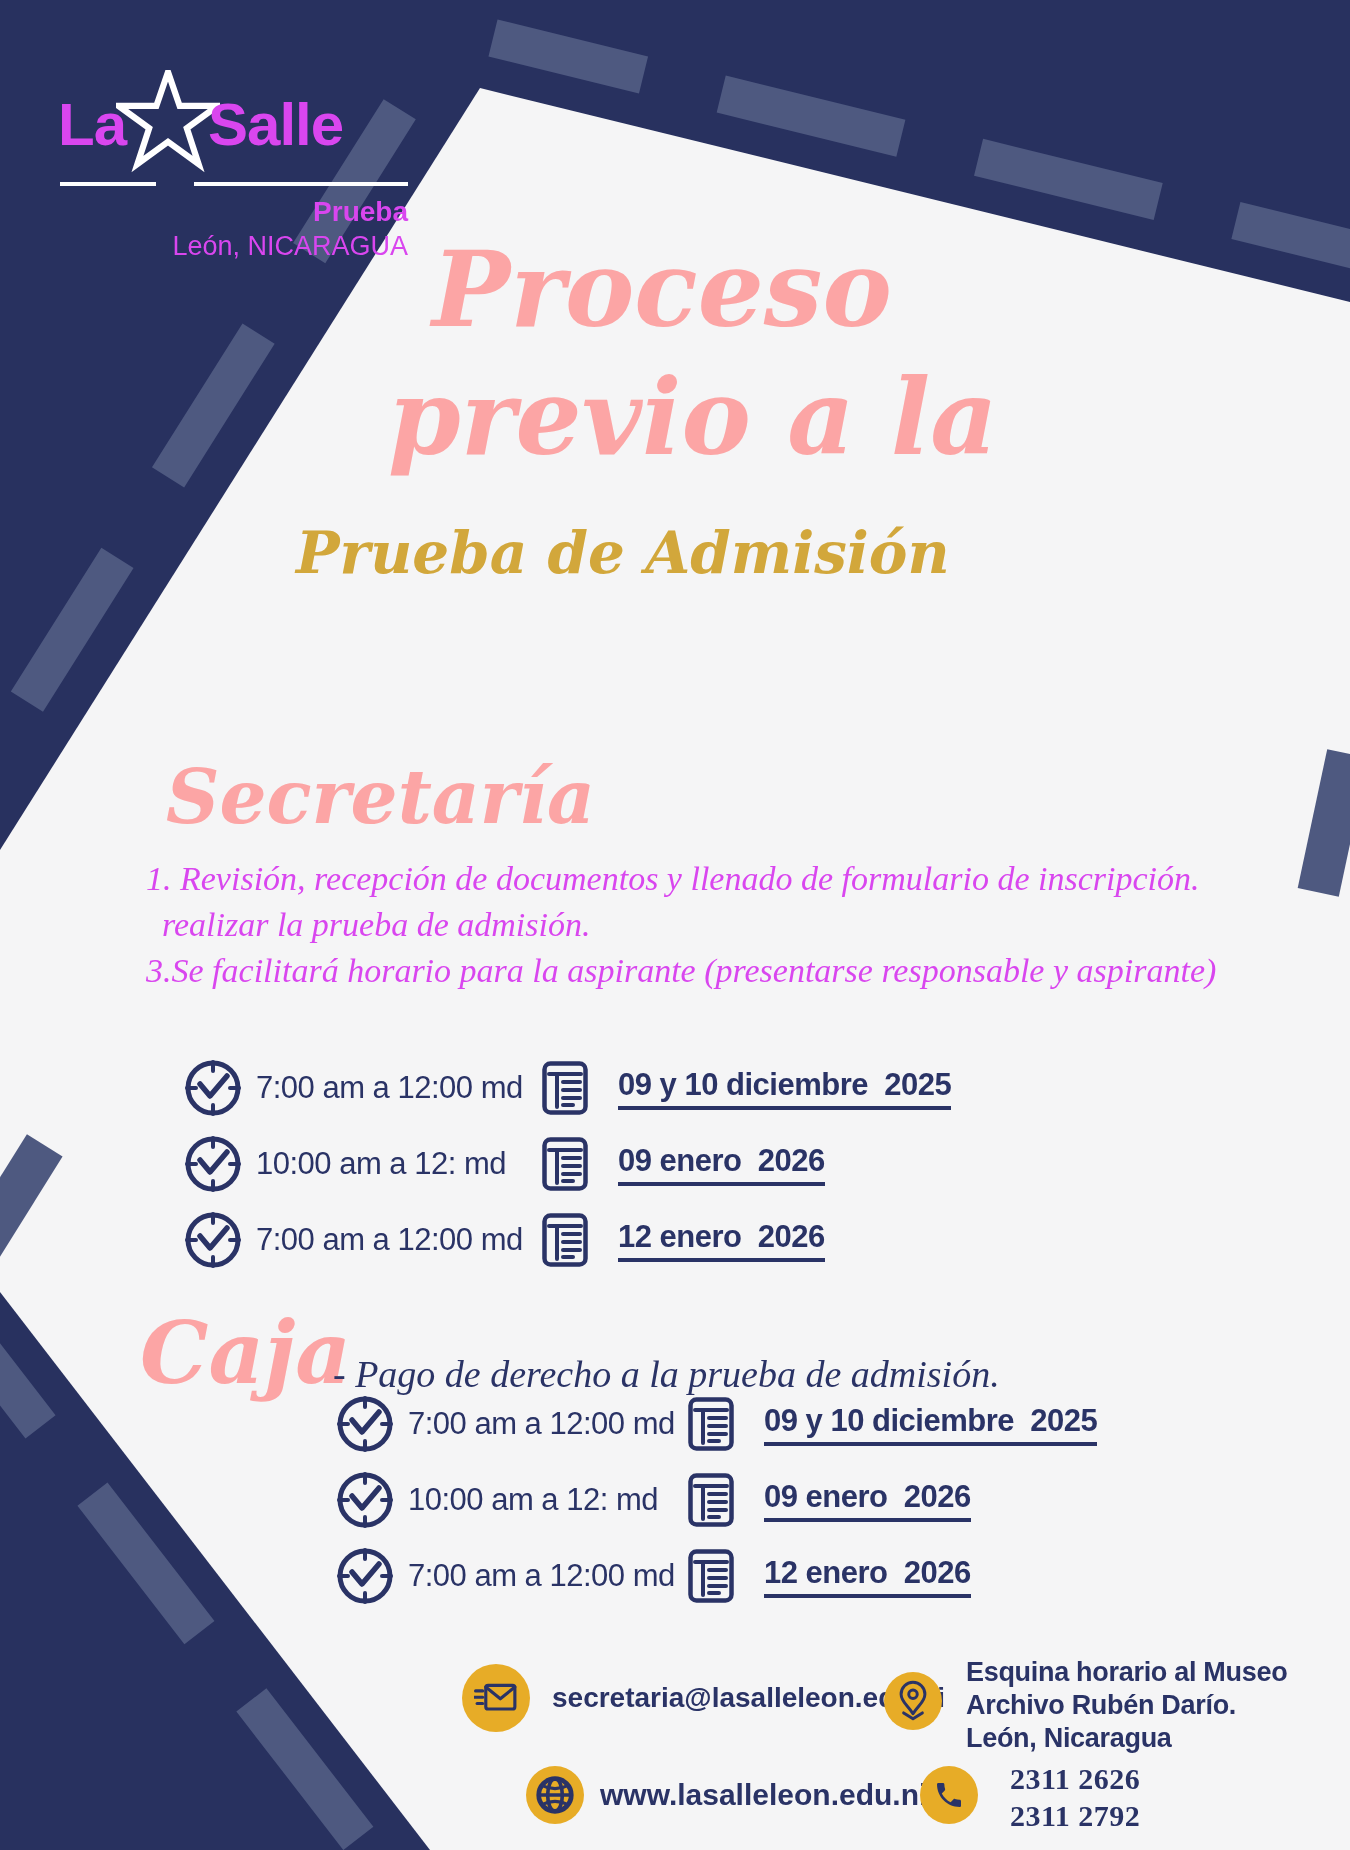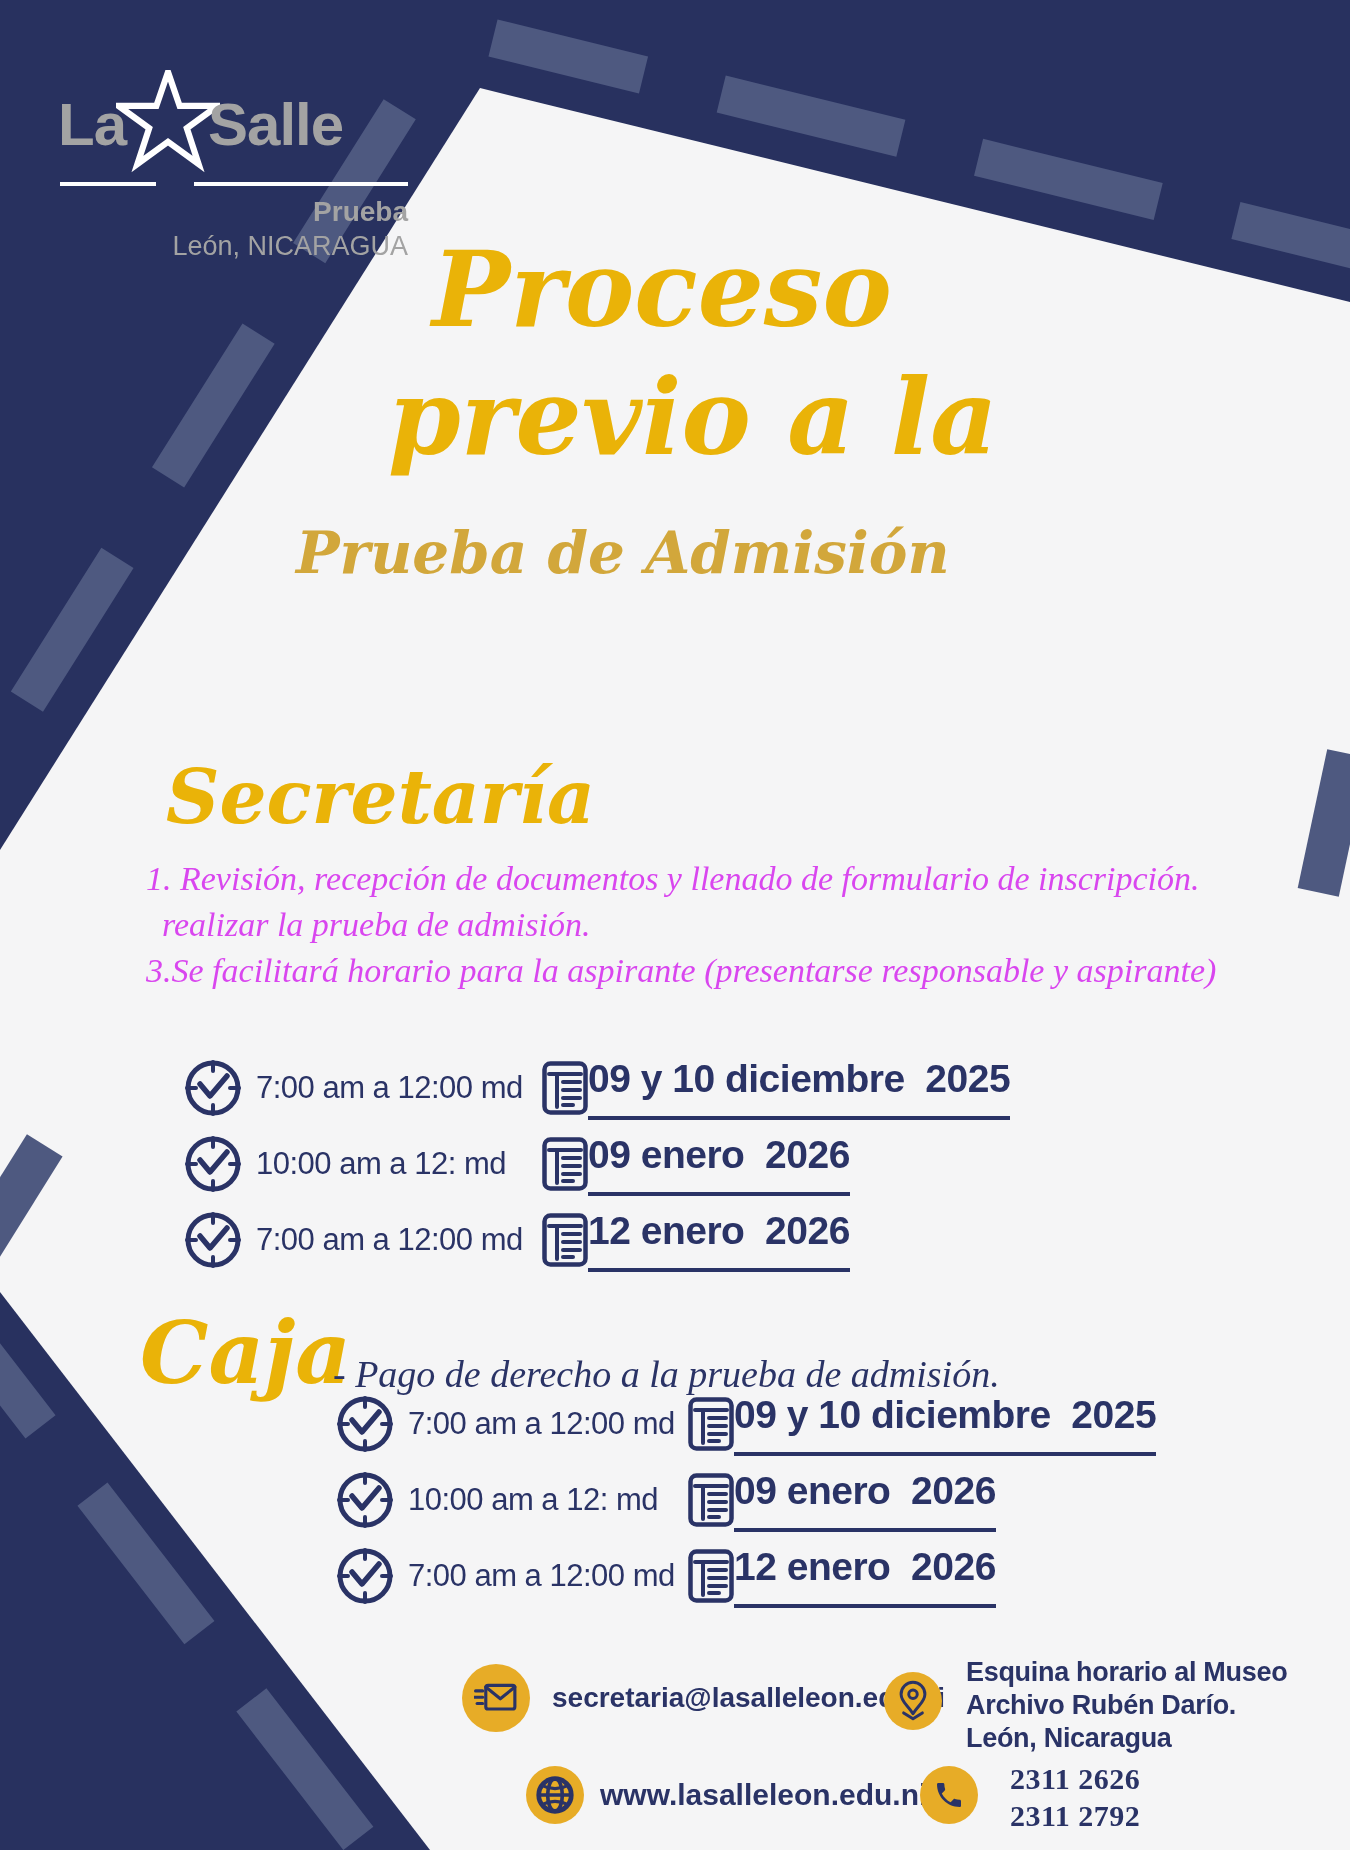--- a/index.html
+++ b/index.html
@@ -2,33 +2,33 @@
 <html><head>
 <meta charset="utf-8">
 <style>
   html,body{margin:0;padding:0;background:#1c2344;}
   .poster{position:relative;width:1350px;height:1850px;overflow:hidden;background:#28315F;
           font-family:"Liberation Sans",sans-serif;}
   .bg{position:absolute;left:0;top:0;}
   .abs{position:absolute;}
 
   
-  .logo{position:absolute;left:58px;top:70px;width:350px;color:#a3a3a3;}
+  .logo{position:absolute;left:58px;top:70px;width:350px;color:#d946ef;}
   .logo-row{display:flex;align-items:center;height:110px;}
   .logo-word{font-size:60px;font-weight:bold;letter-spacing:-1px;line-height:1;}
   .logo-star{width:104px;height:104px;margin:0 -12px 6px -10px;flex:none;}
   .logo-underline{position:absolute;top:112px;height:4px;background:#fff;}
   .ul-a{left:2px;width:96px;}
   .ul-b{left:136px;right:0;}
   .logo-colegio{margin-top:16px;text-align:right;font-size:28px;font-weight:bold;}
   .logo-location{margin-top:3px;text-align:right;font-size:27px;}
 
   
   .display{font-family:"DejaVu Serif",serif;font-style:italic;font-weight:bold;
-           line-height:1;white-space:nowrap;color:#eab308;}
+           line-height:1;white-space:nowrap;color:#fca5a5;}
   .t1{left:432px;top:238px;font-size:104px;}
   .t2{left:388px;top:366px;font-size:104px;}
   .t3{left:296px;top:524px;font-size:58px;color:#D2A73B;}
   .h-secretaria{left:166px;top:760px;font-size:74px;}
   .h-caja{left:140px;top:1310px;font-size:86px;}
   .caja-sub{left:333px;top:1352px;font-family:Liberation Serif, serif;font-style:italic;
             font-size:38px;color:#2A3366;white-space:nowrap;}
 
   
   .list{left:146px;top:856px;width:1130px;font-family:"Liberation Serif",serif;
@@ -41,22 +41,22 @@
   
   .sched{position:absolute;}
   .sa{left:184px;top:1058px;}
   .sb{left:336px;top:1394px;}
   .srow{display:flex;align-items:center;height:60px;margin-bottom:16px;}
   .icon-clock{width:58px;height:58px;flex:none;}
   .icon-doc{width:46px;height:54px;flex:none;}
   .time{margin-left:14px;font-size:31px;letter-spacing:-0.5px;color:#2A3366;white-space:pre;}
   .sa .time{width:286px;}
   .sb .time{width:280px;}
-  .date{font-size:39px;font-weight:bold;color:#2A3366;letter-spacing:-0.5px;
-        border-bottom:4px solid #2A3366;padding-bottom:15px;white-space:pre;}
+  .date{margin-left:30px;font-size:31px;font-weight:bold;color:#2A3366;letter-spacing:-0.5px;
+        border-bottom:4px solid #2A3366;padding-bottom:3px;white-space:pre;}
 
   
   .gold-circle{position:absolute;border-radius:50%;background:#E7AC27;
                display:flex;align-items:center;justify-content:center;}
   .c-email{left:462px;top:1664px;width:68px;height:68px;}
   .c-pin{left:884px;top:1672px;width:58px;height:58px;}
   .c-globe{left:526px;top:1766px;width:58px;height:58px;}
   .c-phone{left:920px;top:1766px;width:58px;height:58px;}
   .email-text{left:552px;top:1664px;line-height:68px;font-size:28px;font-weight:bold;color:#2A3366;white-space:nowrap;}
   .address{left:966px;top:1656px;font-size:27px;font-weight:bold;line-height:33px;color:#2A3366;letter-spacing:-0.3px;}

